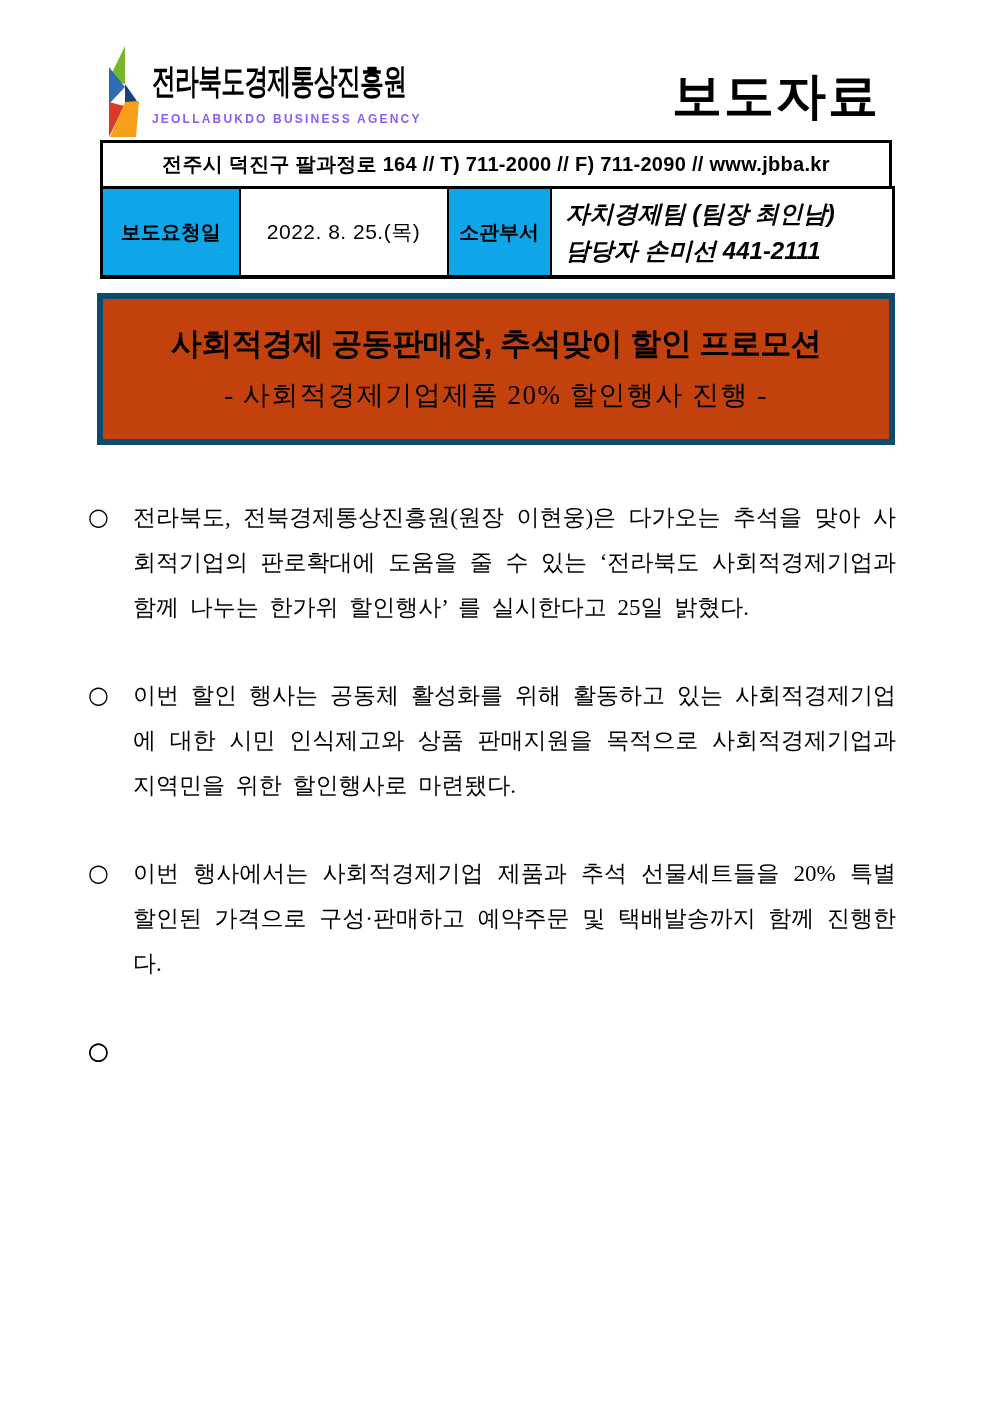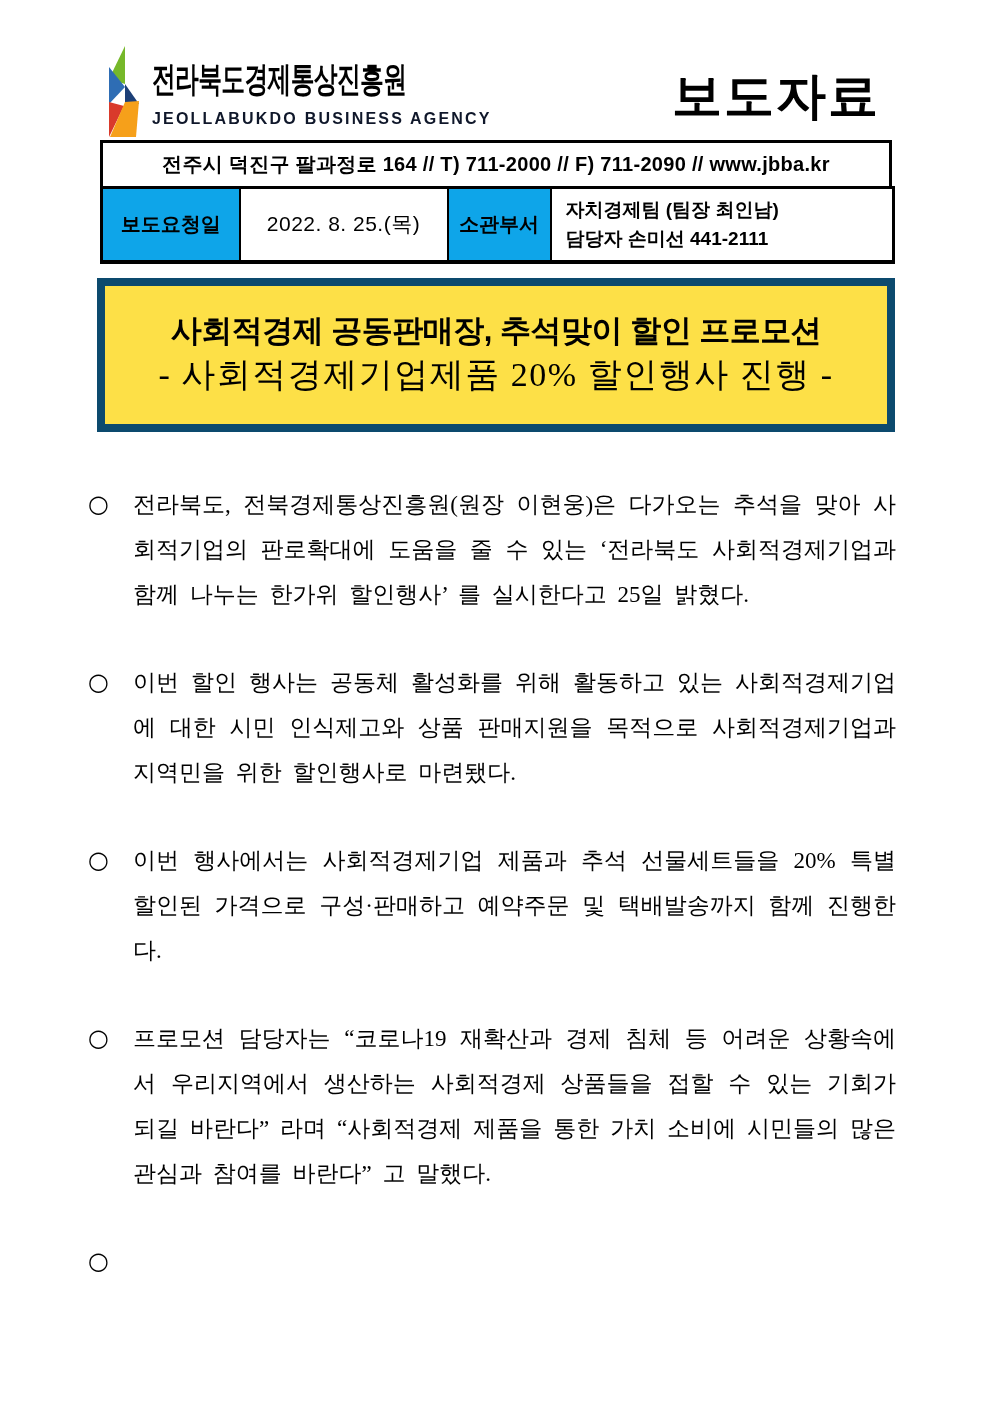--- a/index.html
+++ b/index.html
@@ -29,24 +29,24 @@
   .logo-text { margin-left: 12px; }
   .org-ko {
     font-size: 35px;
     font-weight: bold;
     letter-spacing: -1px;
     white-space: nowrap;
     transform: scaleX(0.68);
     transform-origin: left center;
   }
   .org-en {
-    font-size: 16px;
+    font-size: 12px;
     font-weight: bold;
     letter-spacing: 2.2px;
-    color: #0f172a;
+    color: #8b5cf6;
     margin-top: 7px;
     white-space: nowrap;
   }
   .doc-type {
     font-size: 50px;
     font-weight: 700;
     letter-spacing: 2px;
     margin-top: 18px;
     margin-right: 12px;
     white-space: nowrap;
@@ -84,44 +84,46 @@
     text-align: center;
     height: 68px;
   }
   .cell-date {
     text-align: center;
     font-size: 21px;
     font-weight: normal;
     letter-spacing: 0.5px;
   }
   .cell-dept {
-    font-size: 19px;
+    font-size: 24px;
     font-weight: bold;
     padding: 6px 4px 6px 14px;
     line-height: 1.55;
+    font-style: italic;
   }
 
   
   .headline-box {
     margin: 14px 97px 0 97px;
-    border: 8px solid #0c4a6e;
-    background: #fde047;
+    border: 6px solid #0c4a6e;
+    background: #c2410c;
     text-align: center;
     padding: 24px 8px 26px 8px;
   }
   .headline-title {
     font-size: 31px;
     font-weight: bold;
     letter-spacing: -0.5px;
     white-space: nowrap;
   }
   .headline-subtitle {
     font-family: "Liberation Serif", "DejaVu Serif", serif;
-    font-size: 34px;
+    font-size: 27px;
     letter-spacing: 1.5px;
+    margin-top: 12px;
     white-space: nowrap;
   }
 
   
   .article-body {
     margin: 50px 96px 0 88px;
     font-family: "Liberation Serif", "DejaVu Serif", serif;
     font-size: 23px;
   }
   .para {
@@ -198,20 +200,19 @@
     <div class="para">
       <span class="bullet">○</span>
       <span>이번 할인 행사는 공동체 활성화를 위해 활동하고 있는 사회적경제기업에 대한 시민 인식제고와 상품 판매지원을 목적으로 사회적경제기업과 지역민을 위한 할인행사로 마련됐다.</span>
     </div>
     <div class="para">
       <span class="bullet">○</span>
       <span>이번 행사에서는 사회적경제기업 제품과 추석 선물세트들을 20% 특별 할인된 가격으로 구성·판매하고 예약주문 및 택배발송까지 함께 진행한다.</span>
     </div>
     <div class="para">
       <span class="bullet">○</span>
-      <span>프로모션 담당자는 “코로나19 재확산과 경제 침체 등 어려운 상황속에서 우리지역에서 생산하는 사회적경제 상품들을 접할 수 있는 기회가 되길 바란다” 라며 “사회적경제 제품을 통한 가치 소비에 시민들의 많은 관심과 참여를 바란다” 고 말했다.</span>
     </div>
     <div class="para">
       <span class="bullet">○</span>
     </div>
   </div>
 
 </div>
 
 </body></html>

